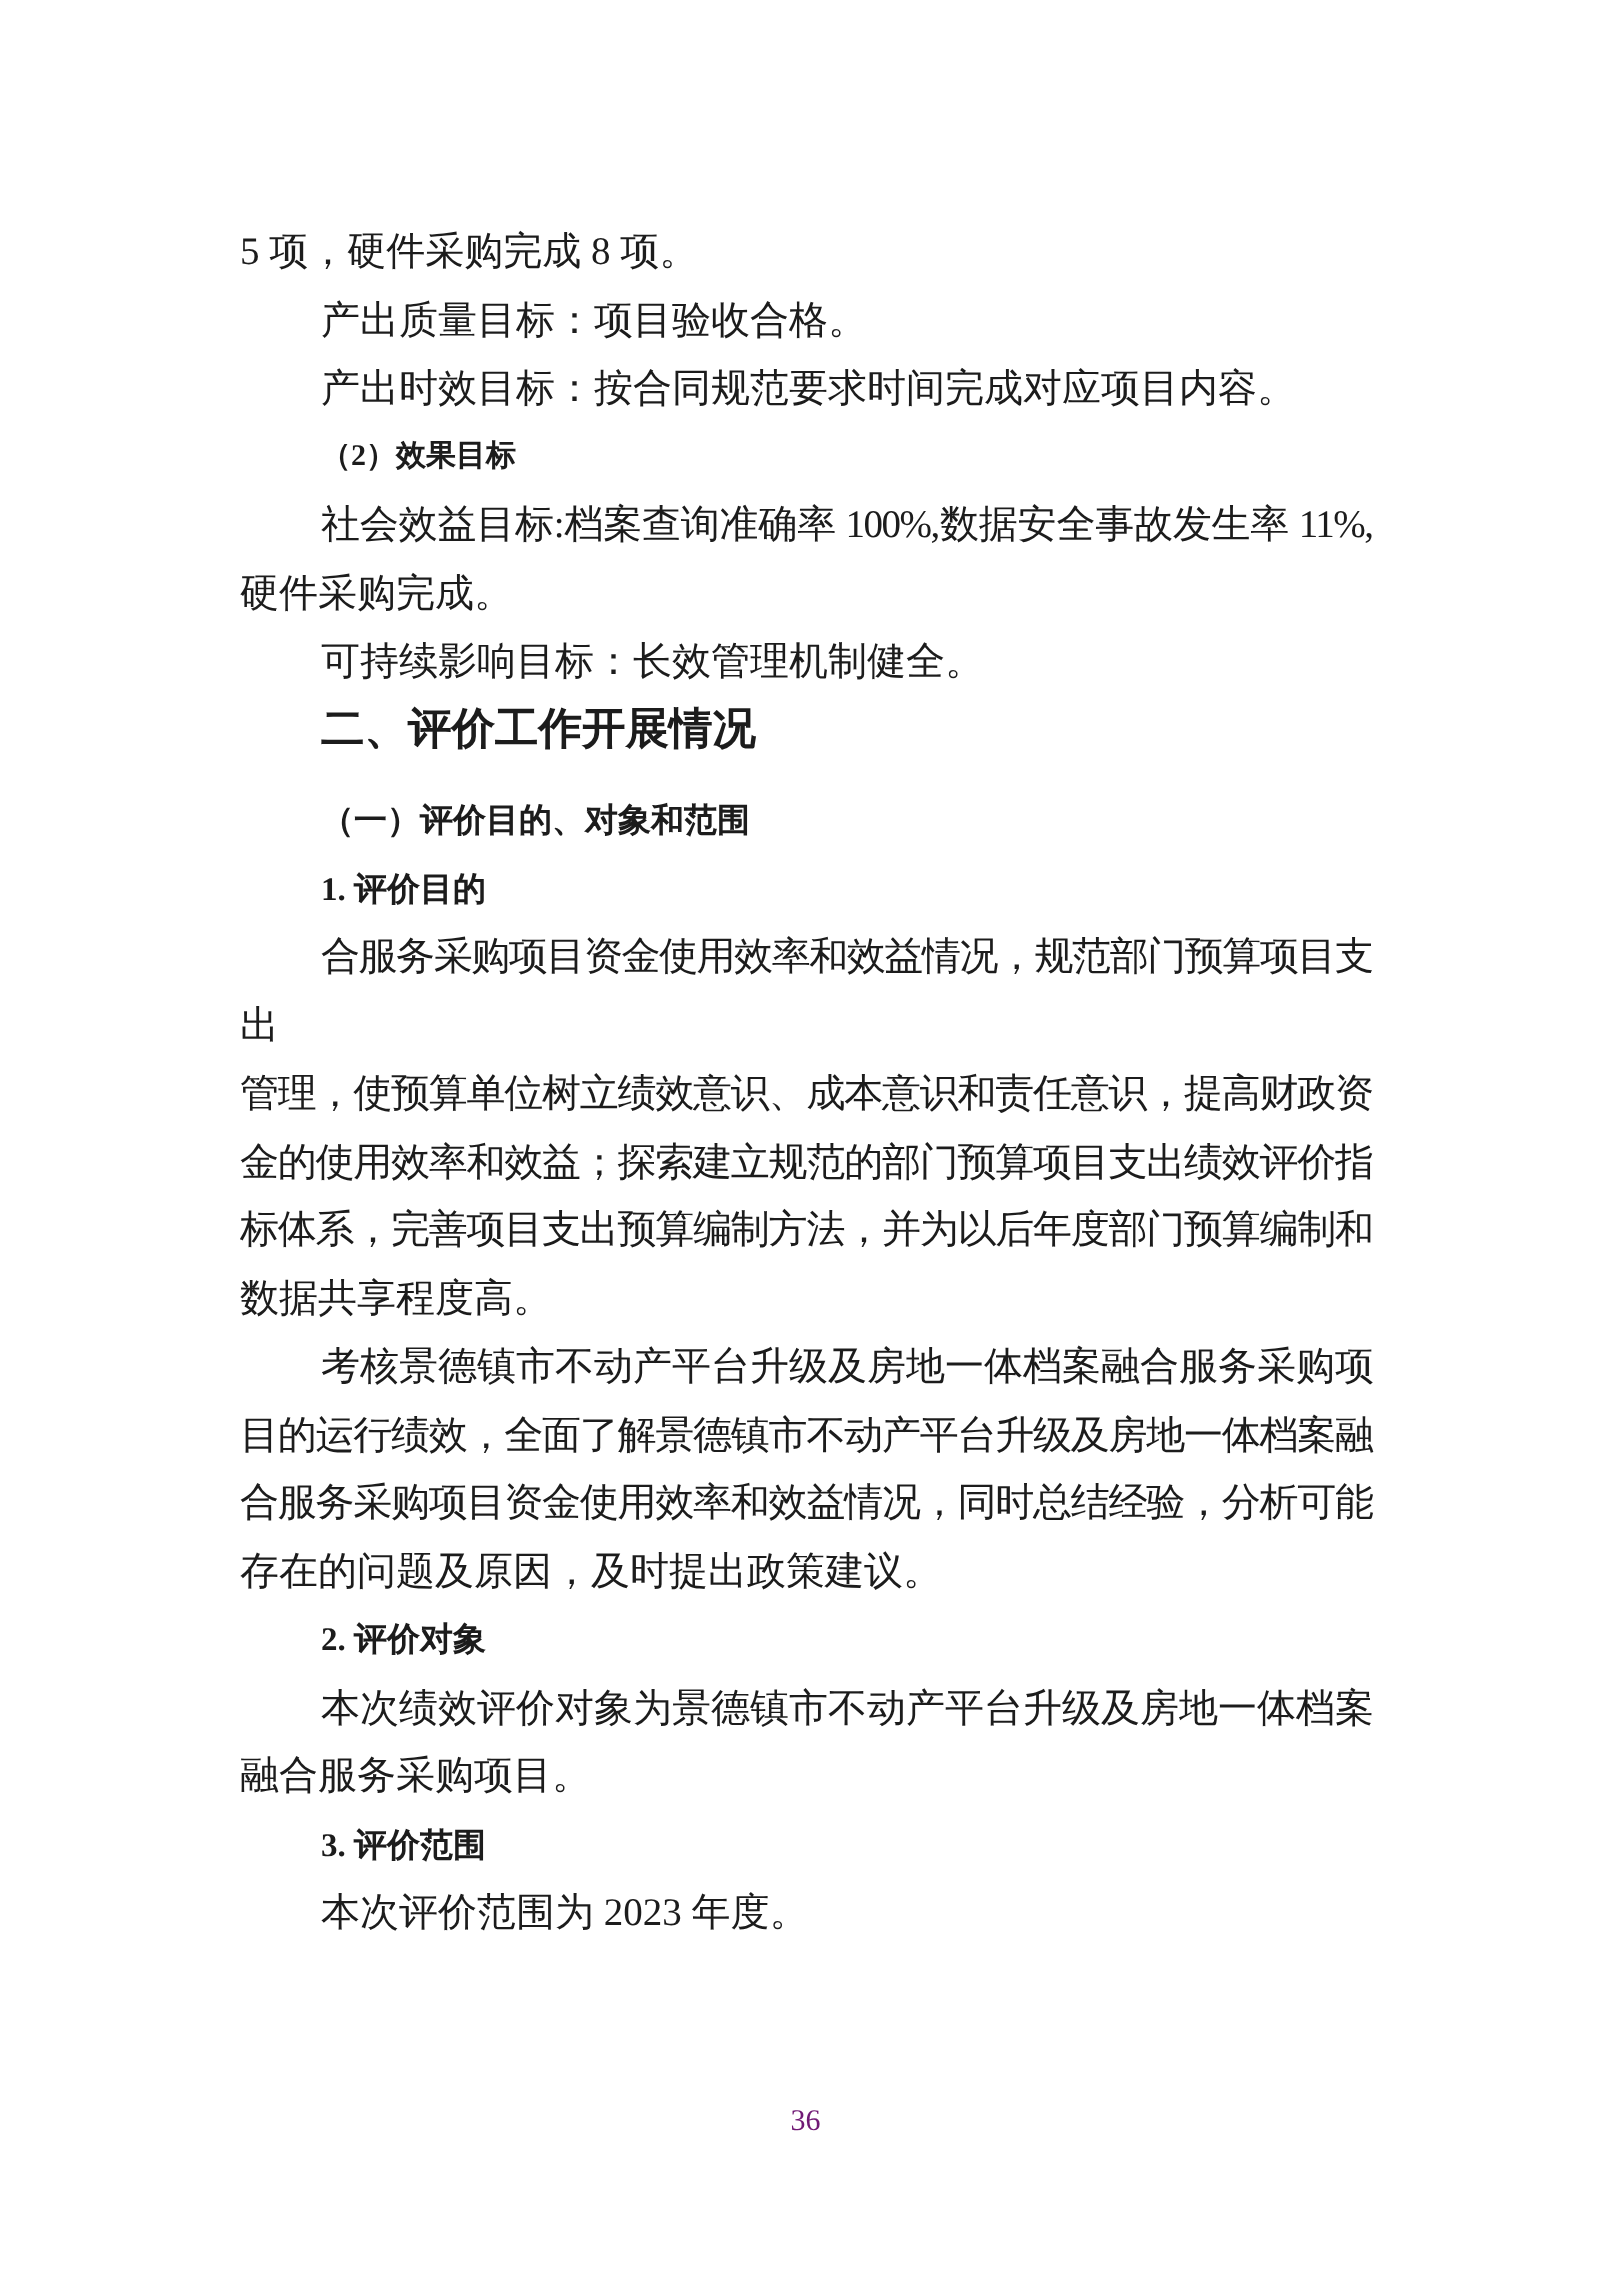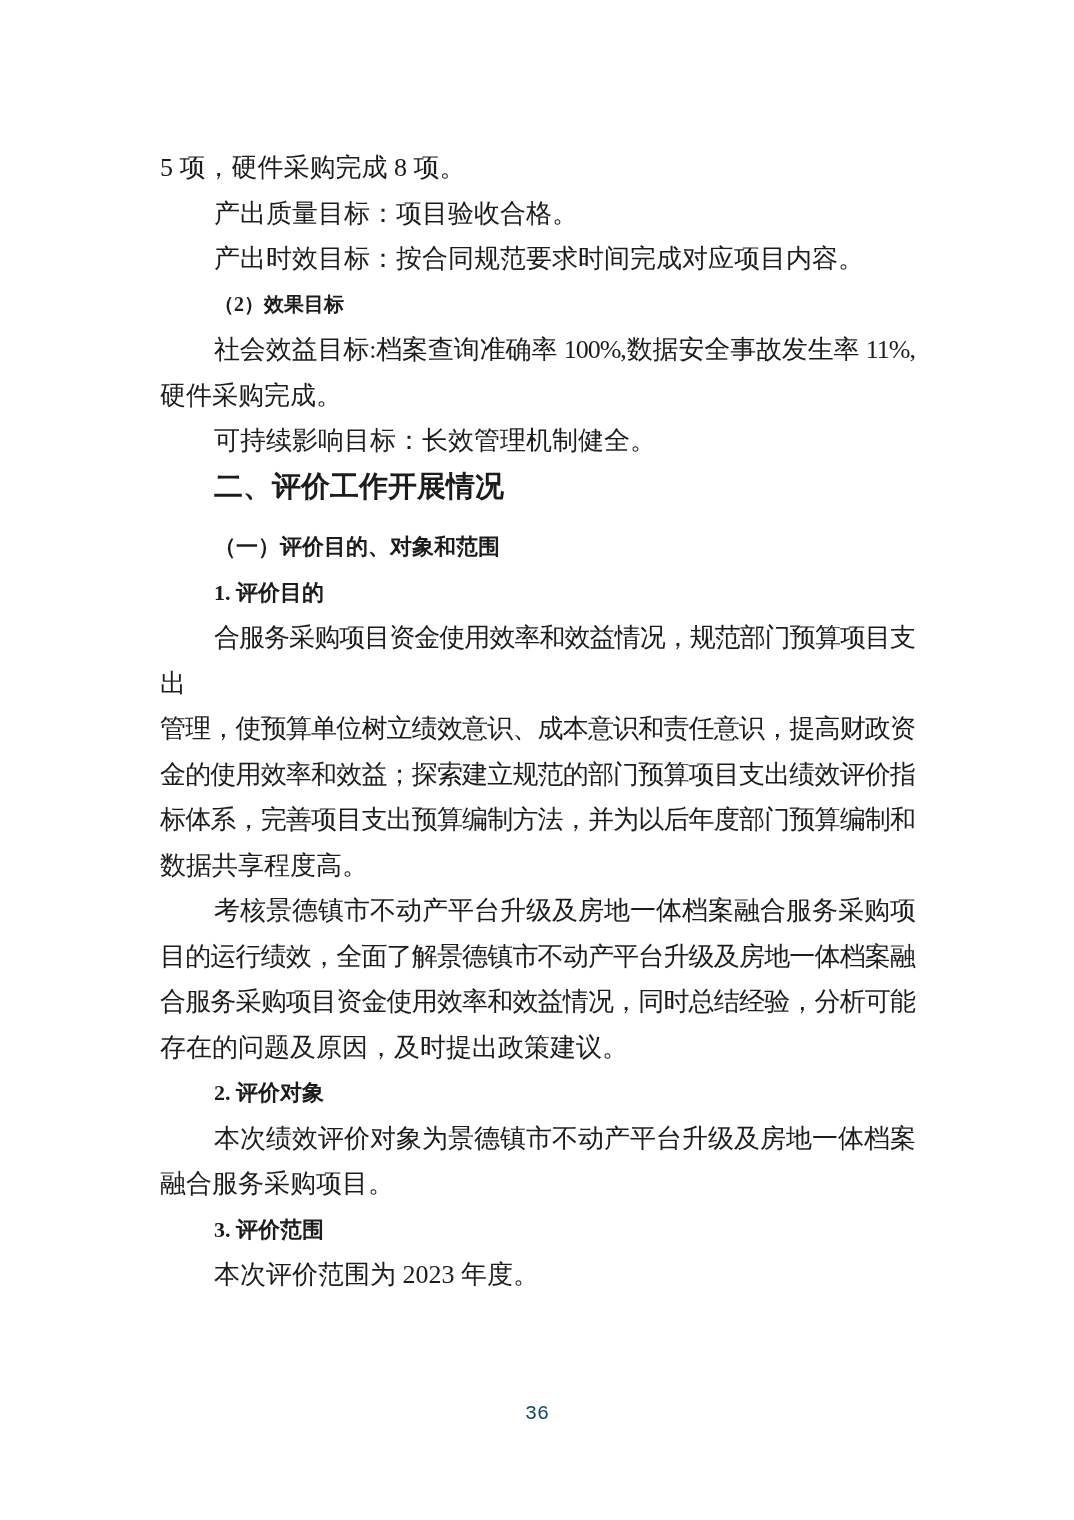--- a/index.html
+++ b/index.html
@@ -48,22 +48,21 @@
   }
   .sp15 { margin-top: 15px; }
   .footer {
     position: absolute;
     top: 1402px;
     left: 0;
     width: 100%;
     text-align: center;
     font-size: 20px;
     line-height: 24px;
-    color: #0c4a6e;
-    font-family: Liberation Mono, monospace;
+    color: #701a75;
   }
 </style>
 </head>
 <body>
 
 <div class="page">
   <div class="content">
     <div class="ln">5 项，硬件采购完成 8 项。</div>
     <div class="ln ind">产出质量目标：项目验收合格。</div>
     <div class="ln ind">产出时效目标：按合同规范要求时间完成对应项目内容。</div>

